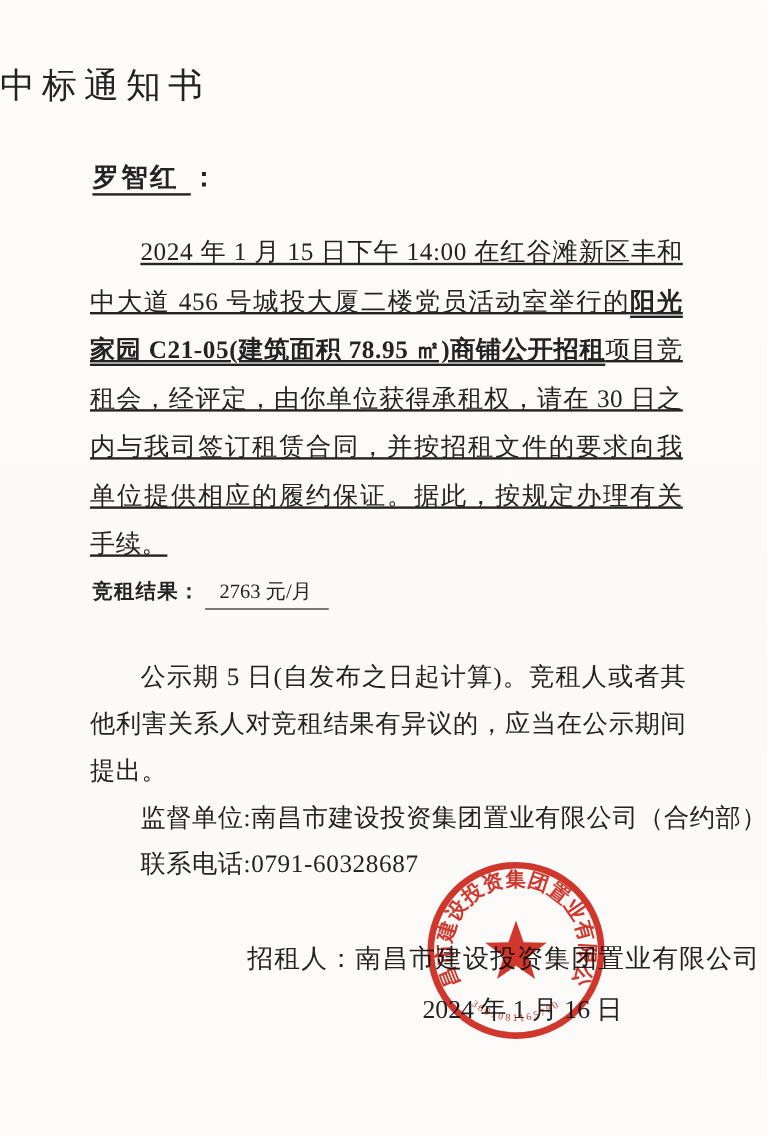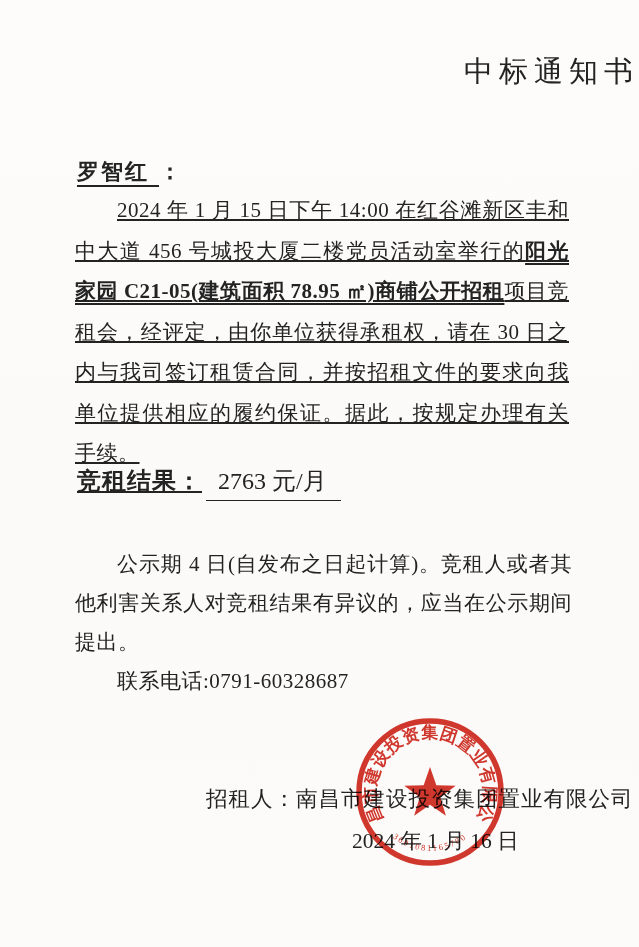--- a/index.html
+++ b/index.html
@@ -8,46 +8,45 @@
     background:#f7f6f4;
     font-family:"Liberation Serif","DejaVu Serif",serif;
   }
   .page{
     position:relative;width:639px;height:947px;
     background:linear-gradient(180deg,#fdfcfb 0%,#fbfaf8 55%,#fcfbf9 100%);
     color:#232323;overflow:hidden;
   }
   .title{
     position:absolute;top:52px;left:0;right:0;margin:0;
-    text-align:right;font-size:29px;font-weight:500;letter-spacing:6px;
+    text-align:left;font-size:29px;font-weight:500;letter-spacing:6px;
   }
   .addressee{
-    position:absolute;top:157px;left:77px;
+    position:absolute;top:133px;left:77px;
     font-size:22px;font-weight:bold;letter-spacing:2px;
   }
   .addr-name{
     border-bottom:2px solid #232323;
     padding-right:10px;padding-bottom:1px;
   }
   .para1{
     position:absolute;top:190px;left:75px;width:494px;margin:0;
     font-size:21px;line-height:40.5px;text-align:justify;text-indent:42px;
     letter-spacing:0.5px;
     text-decoration:underline;
   }
   .hl{
     font-weight:bold;
     text-decoration:underline;
     text-decoration-thickness:1.5px;
     text-underline-offset:5px;
   }
   .result-line{
-    position:absolute;top:465px;left:77px;
-    font-size:24px;
-    text-decoration:underline;
+    position:absolute;top:481px;left:77px;
+    font-size:17px;
   }
   .result-label{font-weight:bold;letter-spacing:1px;}
   .result-value{
     display:inline-block;
     border-bottom:1.8px solid #232323;
     padding:0 14px 3px 12px;margin-left:4px;
   }
   .block2{
     position:absolute;top:545px;left:75px;width:497px;
     font-size:21px;line-height:39px;letter-spacing:0.5px;
@@ -75,21 +74,22 @@
 
   <h1 class="title">中标通知书</h1>
 
   <div class="addressee"><span class="addr-name">罗智红</span><span>：</span></div>
 
   <p class="para1"><span>2024 年 1 月 15 日下午 14:00 在红谷滩新区丰和中大道 456 号城投大厦二楼党员活动室举行的</span><span class="hl">阳光家园 C21-05(建筑面积 78.95 ㎡)商铺公开招租</span><span>项目竞租会，经评定，由你单位获得承租权，请在 30 日之内与我司签订租赁合同，并按招租文件的要求向我单位提供相应的履约保证。据此，按规定办理有关手续。</span></p>
 
   <div class="result-line"><span class="result-label">竞租结果：</span><span class="result-value">2763 元/月</span></div>
 
   <div class="block2">
-    <p>公示期 4 日(自发布之日起计算)。竞租人或者其他利害关系人对竞租结果有异议的，应当在公示期间提出。</p>
+    <p>公示期 5 日(自发布之日起计算)。竞租人或者其他利害关系人对竞租结果有异议的，应当在公示期间提出。</p>
+    <div class="ind-line">监督单位:南昌市建设投资集团置业有限公司（合约部）</div>
     <div class="ind-line">联系电话:0791-60328687</div>
   </div>
 
   <div class="sig-line"><span>招租人：</span><span>南昌市建设投资集团置业有限公司</span></div>
 
   <div class="date-line">2024 年 1 月 16 日</div>
 
   <svg class="seal" viewBox="0 0 160 160" xmlns="http://www.w3.org/2000/svg">
     <defs>
       <path id="sealTopArc" d="M 34.2 108.6 A 54 54 0 1 1 125.8 108.6" fill="none"></path>

